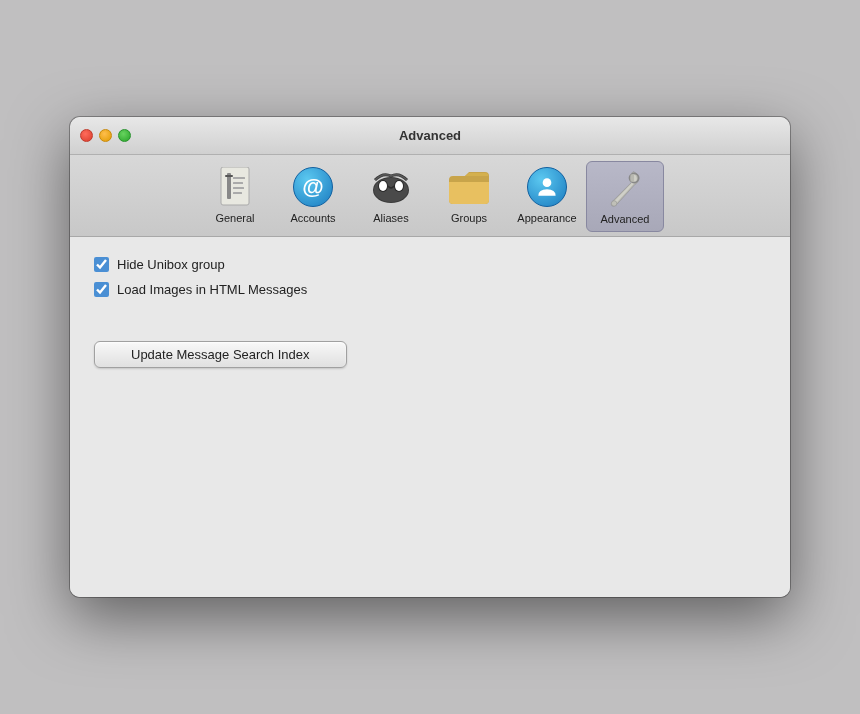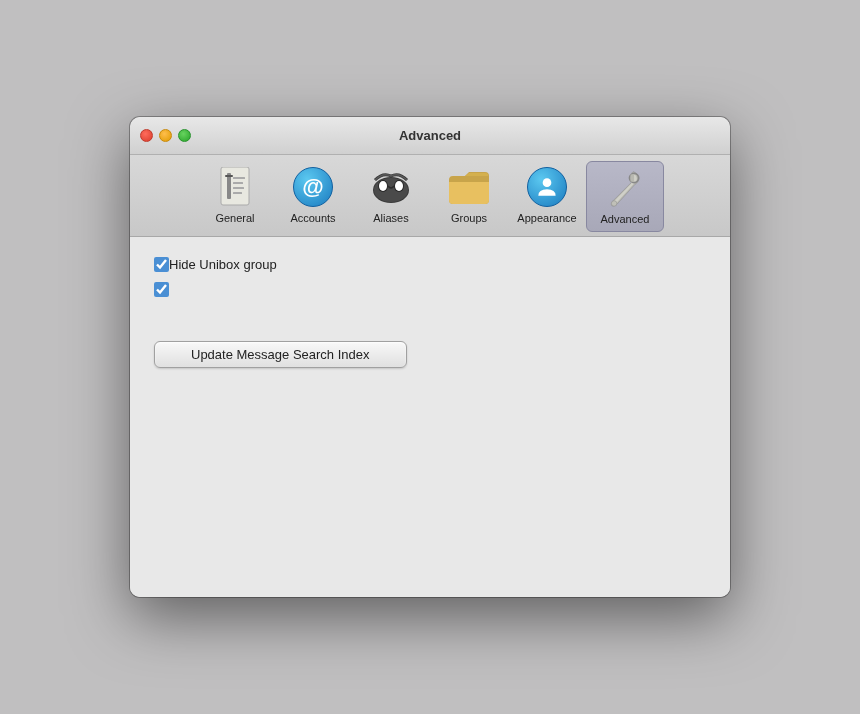--- a/index.html
+++ b/index.html
@@ -8,21 +8,21 @@
       background: #c0bfc0;
       display: flex;
       align-items: center;
       justify-content: center;
       width: 860px;
       height: 714px;
       font-family: 'Lucida Grande', 'Helvetica Neue', Arial, sans-serif;
     }
 
     .window {
-      width: 600px;
+      width: 720px;
       background: #ececec;
       border-radius: 10px;
       box-shadow: 0 20px 60px rgba(0,0,0,0.5), 0 0 0 1px rgba(0,0,0,0.3);
       overflow: hidden;
     }
 
     .title-bar {
       background: linear-gradient(to bottom, #e8e8e8 0%, #d0d0d0 100%);
       height: 38px;
       display: flex;
@@ -137,21 +137,21 @@
     }
 
     .checkbox-group {
       margin-bottom: 20px;
     }
 
     .checkbox-item {
       display: flex;
       align-items: center;
       margin-bottom: 10px;
-      gap: 0;
+      gap: 8px;
     }
 
     .checkbox-item input[type="checkbox"] {
       width: 15px;
       height: 15px;
       cursor: pointer;
       accent-color: #4a8fd4;
       flex-shrink: 0;
     }
 
@@ -283,20 +283,21 @@
   <div class="content">
 
     
     <div class="checkbox-group">
       <div class="checkbox-item">
         <input type="checkbox" checked="" style="">
         <span class="checkbox-label">Hide Unibox group</span>
       </div>
       <div class="checkbox-item">
         <input type="checkbox" checked="" style="">
+        <span class="checkbox-label">Load Images in HTML Messages</span>
       </div>
     </div>
 
     
 
     
     <button class="update-btn">Update Message Search Index</button>
 
   </div>
 </div>

